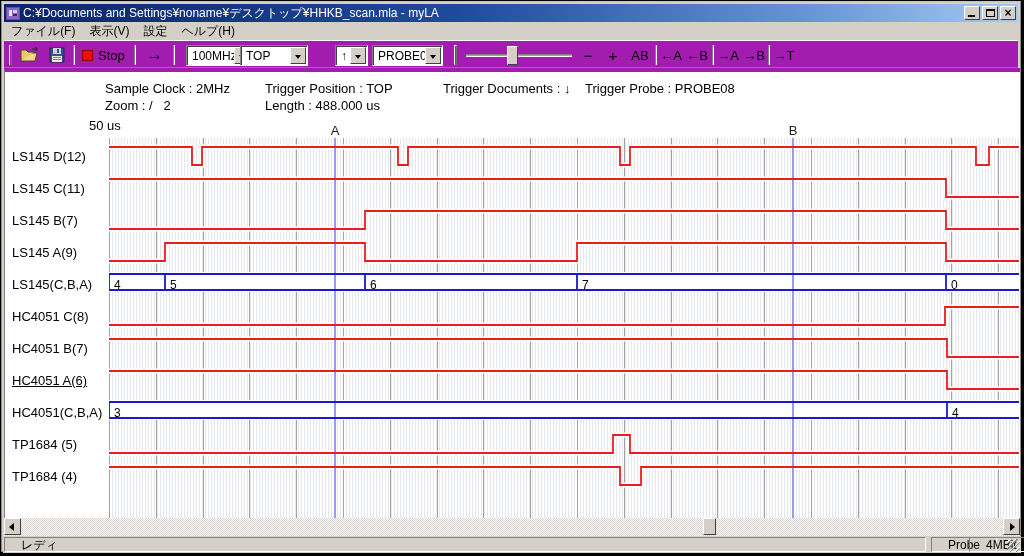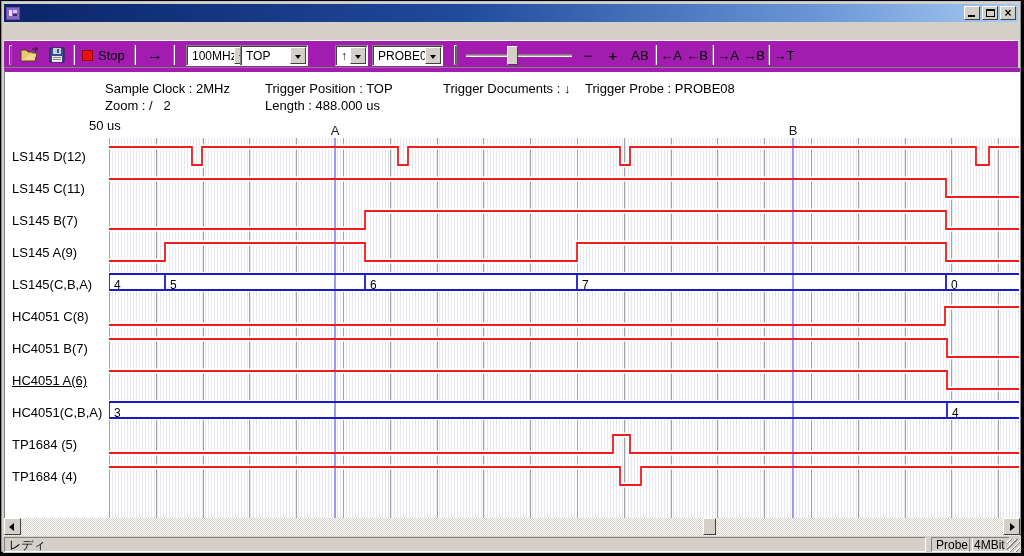--- a/index.html
+++ b/index.html
@@ -56,50 +56,57 @@
     background:conic-gradient(#fff 0 25%,#d4d0c8 0 50%,#fff 0 75%,#d4d0c8 0);background-size:2px 2px;}
   .sbtn{position:absolute;top:0;width:17px;height:17px;background:#d4d0c8;border:1px solid;
     border-color:#fff #404040 #404040 #fff;}
   .arrow-l{position:absolute;left:4px;top:4px;border:4px solid transparent;border-right:5px solid #000;border-left:none;}
   .arrow-r{position:absolute;left:6px;top:4px;border:4px solid transparent;border-left:5px solid #000;border-right:none;}
   .sthumb{position:absolute;left:699px;top:0;width:13px;height:17px;background:#d4d0c8;
     border:1px solid;border-color:#fff #404040 #404040 #fff;}
   
   .statusbar{position:absolute;left:1px;top:534px;width:1018px;height:17px;background:#d4d0c8;font-size:12px;color:#000;}
   .spanel{position:absolute;top:1px;height:15px;border:1px solid;border-color:#808080 #fff #fff #808080;
-    padding:0 4px;line-height:14px;white-space:nowrap;}
+    padding:0 16px;line-height:14px;white-space:nowrap;}
   .grip-corner{position:absolute;right:1px;bottom:1px;width:13px;height:13px;
     background:repeating-linear-gradient(135deg,transparent 0 2px,#fff 2px 3px,#808080 3px 4px);}
 </style>
 </head>
 <body>
 
 <div class="window">
 
   <div class="titlebar">
     <svg class="app-icon" viewBox="0 0 14 13">
       <rect x="0" y="0" width="14" height="13" fill="#6a4a9c"></rect>
       <rect x="1" y="1" width="12" height="11" fill="#8868c4"></rect>
       <rect x="3" y="3" width="3" height="6" fill="#e8e0f8"></rect>
       <rect x="7" y="3" width="4" height="3" fill="#d8c8f0"></rect>
       <rect x="7" y="7" width="4" height="2" fill="#40285c"></rect>
     </svg>
+    <span class="title-text">C:¥Documents and Settings¥noname¥デスクトップ¥HHKB_scan.mla - myLA</span>
     <div class="winbtns">
       <div class="wbtn">
           <div class="min"></div>
         </div>
       <div class="wbtn">
           <div class="max"></div>
         </div>
       <div class="wbtn">
           <div class="cls">×</div>
         </div>
     </div>
   </div>
 
+  <div class="menubar">
+    <span class="menu-item">ファイル(F)</span>
+    <span class="menu-item">表示(V)</span>
+    <span class="menu-item">設定</span>
+    <span class="menu-item">ヘルプ(H)</span>
+  </div>
 
   <div class="toolbar">
     <div class="grip" style="left:5px"></div>
     <div class="tb tbtn" style="left:14px;width:24px">
       <svg width="20" height="16" viewBox="0 0 20 16">
         <path d="M1 14 L3 6 L17 6 L15 14 Z" fill="#f0d890" stroke="#504020"></path>
         <path d="M1 14 L1 3 L6 3 L8 5 L14 5" fill="#e8c868" stroke="#504020" stroke-linejoin="round"></path>
         <path d="M12 2 L17 2 M15 0 L17.5 2 L15 4" fill="none" stroke="#202020"></path>
       </svg>
     </div>

